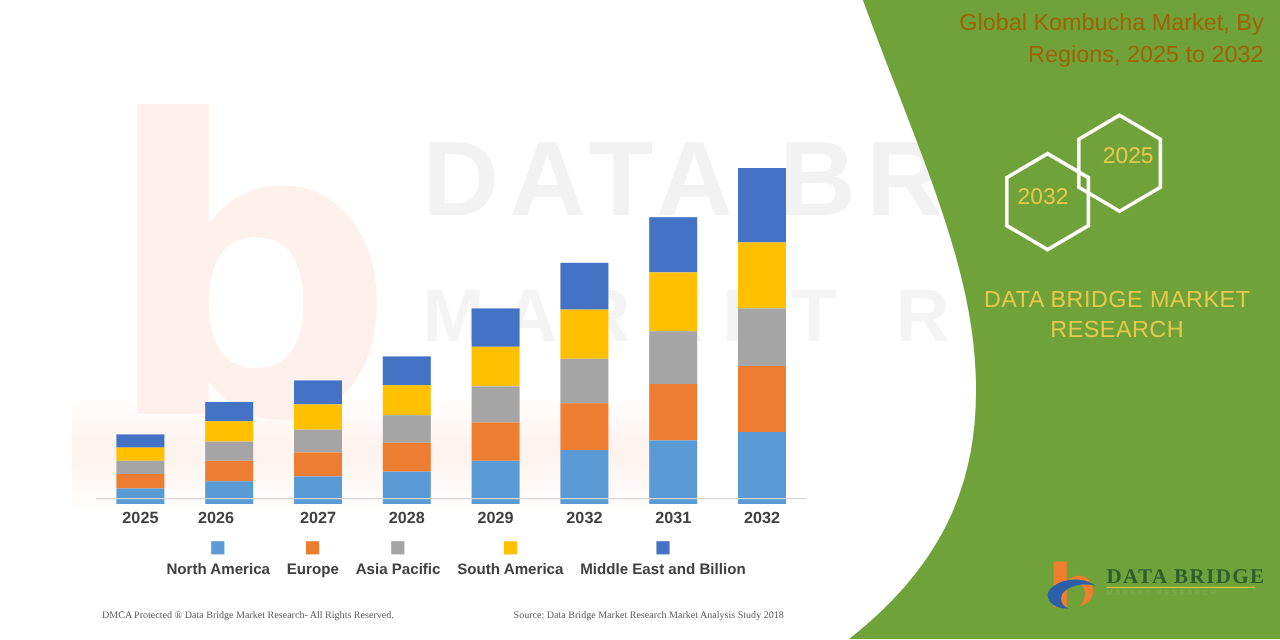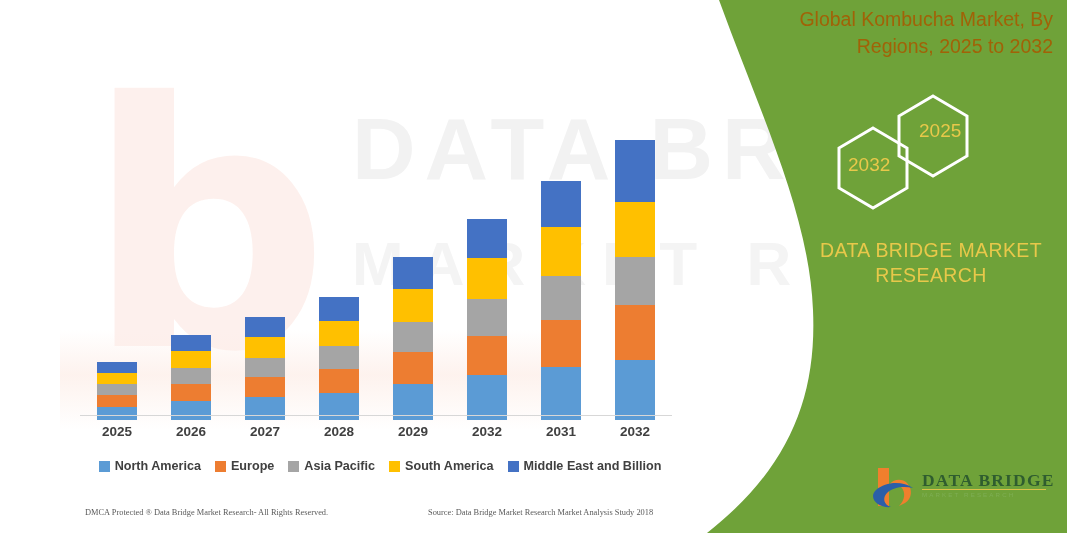--- a/index.html
+++ b/index.html
@@ -87,21 +87,21 @@
   .xlabel{
     position:absolute;width:60px;text-align:center;color:#404040;
     font-size:13.5px;font-weight:700;font-family:"Liberation Sans", sans-serif;
   }
 
   
   .legend{
     position:absolute;left:80px;top:455px;width:600px;height:22px;
     display:flex;align-items:center;justify-content:center;gap:14px;
   }
-  .legend-item{display:flex;align-items:center;gap:5px;white-space:nowrap;}
+  .legend-item{display:flex;align-items:center;gap:5px;white-space:nowrap;flex-direction:column;}
   .legend-swatch{width:11px;height:11px;display:inline-block;}
   .legend-text{font-size:12.6px;font-weight:700;color:#404040;font-family:"Liberation Sans", sans-serif;}
 
   
   .footer-left{
     position:absolute;left:85px;top:508px;color:#5a5a5a;font-size:8.4px;
     font-family:"Liberation Serif", serif;white-space:nowrap;
   }
   .footer-right{
     position:absolute;left:428px;top:508px;color:#5a5a5a;font-size:8.4px;
@@ -175,21 +175,21 @@
         <div class="seg" title="Middle East and Africa 2032" style="height: 62px; background: rgb(68, 114, 196);"></div>
         <div class="seg" title="South America 2032" style="height: 55px; background: rgb(255, 192, 0);"></div>
         <div class="seg" title="Asia Pacific 2032" style="height: 48px; background: rgb(165, 165, 165);"></div>
         <div class="seg" title="Europe 2032" style="height: 55px; background: rgb(237, 125, 49);"></div>
         <div class="seg" title="North America 2032" style="height: 60px; background: rgb(91, 155, 213);"></div>
       </div>
     </div>
   <div class="axis-line"></div>
   <div class="xlabels" id="x-labels">
       <div class="xlabel" style="left: 7px;">2025</div>
-      <div class="xlabel" style="left: 81px;">2026</div>
+      <div class="xlabel" style="left: 70px;">2026</div>
       <div class="xlabel" style="left: 155px;">2027</div>
       <div class="xlabel" style="left: 229px;">2028</div>
       <div class="xlabel" style="left: 303px;">2029</div>
       <div class="xlabel" style="left: 377px;">2032</div>
       <div class="xlabel" style="left: 451px;">2031</div>
       <div class="xlabel" style="left: 525px;">2032</div>
     </div>
   <div class="legend" id="legend">
       <div class="legend-item">
         <span class="legend-swatch" style="background: rgb(91, 155, 213);"></span>

